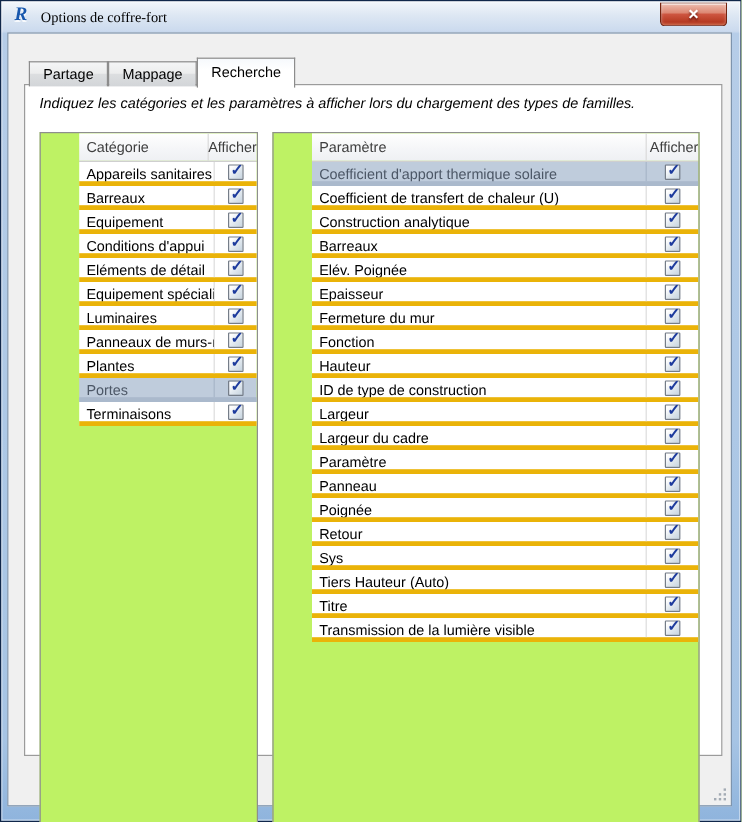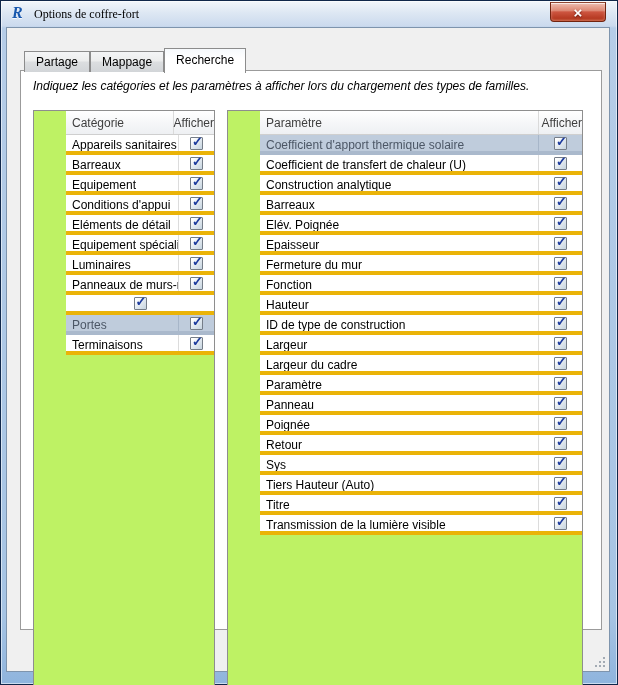--- a/index.html
+++ b/index.html
@@ -170,20 +170,21 @@
           </div>
           <div class="trow">
             <div class="cell-label">Panneaux de murs-ri...</div>
             <div class="cell-check">
               <span class="checkbox">
                 <span class="mark">✓</span>
               </span>
             </div>
           </div>
           <div class="trow">
+            <div class="cell-label">Plantes</div>
             <div class="cell-check">
               <span class="checkbox">
                 <span class="mark">✓</span>
               </span>
             </div>
           </div>
           <div class="trow selected">
             <div class="cell-label">Portes</div>
             <div class="cell-check">
               <span class="checkbox">

